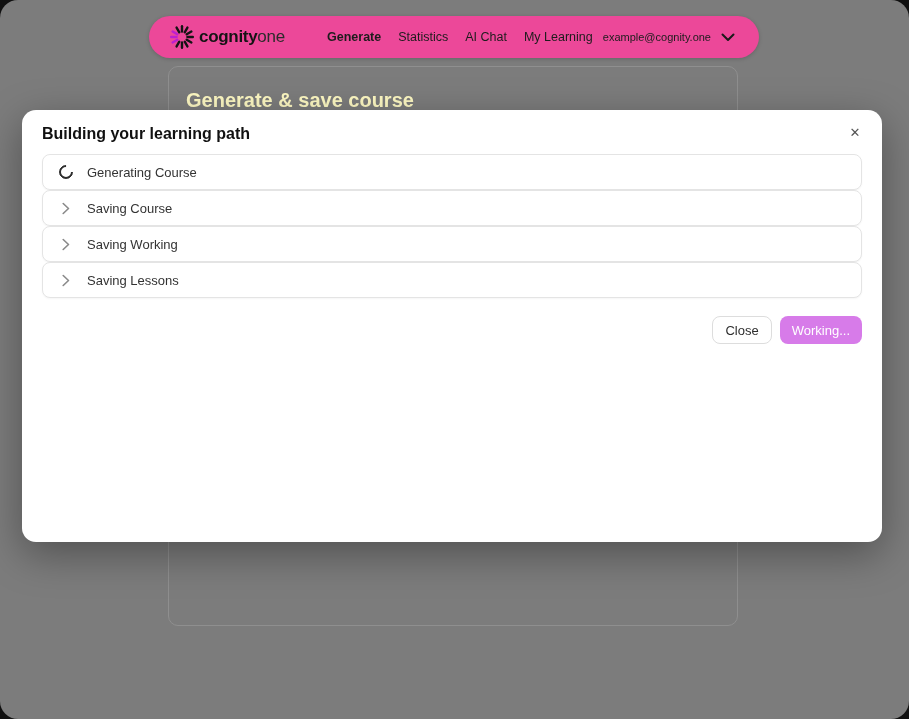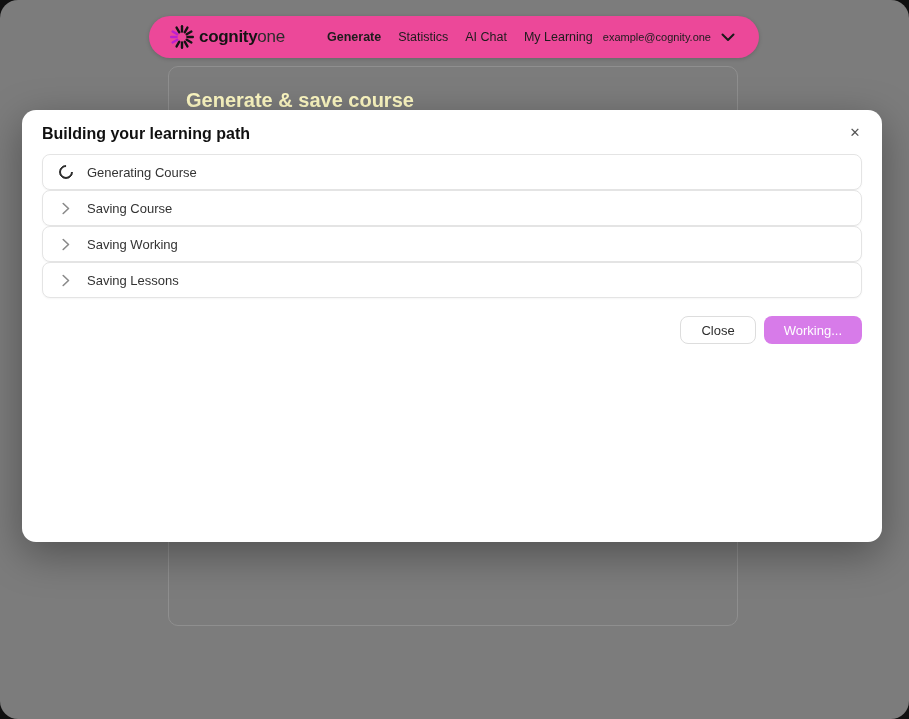--- a/index.html
+++ b/index.html
@@ -126,21 +126,21 @@
   .chev svg{display:block;}
 
   .modal-footer{
     margin-top:18px;
     display:flex;justify-content:flex-end;align-items:center;gap:8px;
   }
   .btn{
     font-family:"Liberation Sans", sans-serif;
     font-size:13px;
     border-radius:8px;
-    padding:6px 20px;
+    padding:6px 12px;
     height:28px;
     cursor:pointer;
     line-height:1;
   }
   .btn-close{
     background:#ffffff;
     border:1px solid #dddddd;
     color:#2e2e2e;
   }
   .btn-working{

